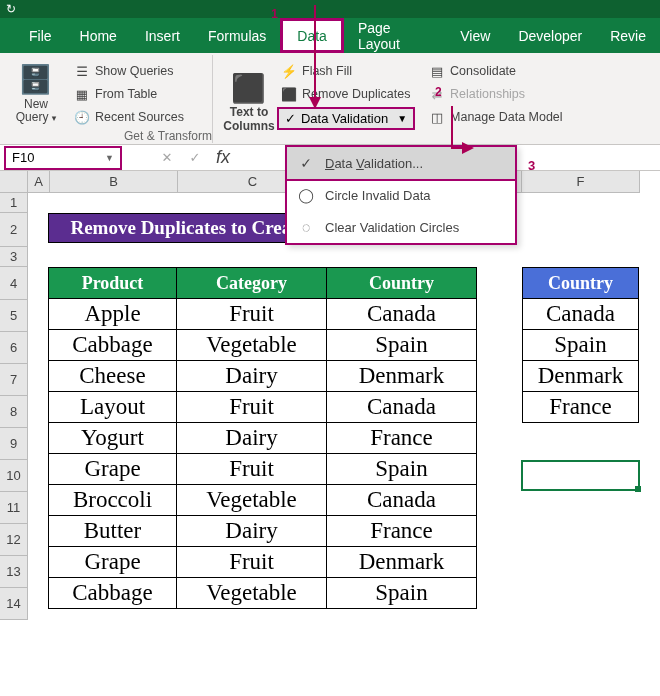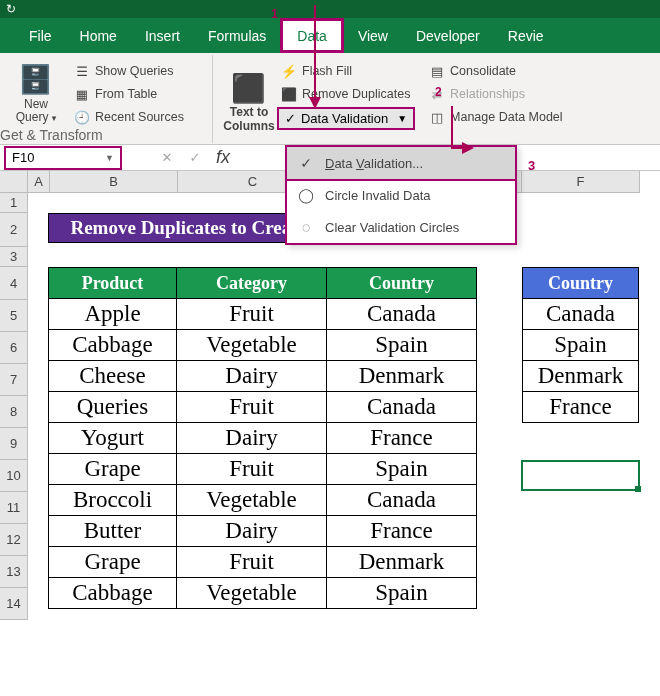--- a/index.html
+++ b/index.html
@@ -14,21 +14,21 @@
     .tab { color: #fff; font-size: 14px; padding: 0 14px; cursor: pointer; height: 100%; display: flex; align-items: center; }
     .tab.active { background: #fff; color: #107c41; position:relative;}
     .tab-num-1 { position:absolute; top:-11px; right:-8px; color:#aa0055; font-size:12px; font-weight:bold;}
     
     .active-box { border:3px solid #a5006b; }
     
     
     .ribbon { background: #f3f2f1; height: 92px; display:flex; border-bottom:1px solid #c8c6c4; position:relative;}
     .ribbon-group { padding:4px 8px 0 8px; position:relative;}
     .ribbon-sep { border-right:1px solid #d0cece; height:88px; margin:2px 0;}
-    .ribbon-label { position:absolute; bottom:1px; left:0; right:0; text-align:left; font-size:14px; color:#666;}
+    .ribbon-label { position:absolute; bottom:1px; left:0; right:0; text-align:right; font-size:12px; color:#666;padding-left:20px;}
     
     .rbtn { display:flex; align-items:center; font-size:12.5px; color:#444; padding:2px 4px; gap:5px; cursor:pointer; white-space:nowrap;}
     .rbtn .ico { width:16px; height:16px; display:inline-flex; align-items:center; justify-content:center; font-size:13px;}
     .disabled { color:#a6a6a6; }
     
     .big-btn { display:flex; flex-direction:column; align-items:center; justify-content:center; width:56px; padding-top:4px; cursor:pointer; font-size:12px; color:#444; text-align:center; gap:2px;}
     .big-ico { width:32px; height:32px; display:flex; align-items:center; justify-content:center; font-size:28px;}
     
     
     .dv-btn { display:flex; align-items:center; background:#e6e6e6; padding:2px 6px; border:2.5px solid #a5006b; gap:5px; font-size:13px; cursor:pointer;}
@@ -80,20 +80,21 @@
 
 <div class="tab-strip">
   <div class="tab">File</div>
   <div class="tab">Home</div>
   <div class="tab">Insert</div>
   <div class="tab">Formulas</div>
   <div class="tab active active-box" style="position:relative;">
     <span>Data</span>
     <span class="tab-num-1" style="top:-14px; left:-12px;">1</span>
   </div>
+  <div class="tab">Page Layout</div>
   <div class="tab">View</div>
   <div class="tab">Developer</div>
   <div class="tab">Revie</div>
 </div>
 
 <div class="ribbon">
   <div class="ribbon-group" style="width:212px;">
     <div style="display:flex; gap:6px;">
       <div class="big-btn">
         <div class="big-ico">🗄️</div>
@@ -242,21 +243,21 @@
             <td>Cabbage</td>
             <td>Vegetable</td>
             <td>Spain</td>
           </tr>
       <tr>
             <td>Cheese</td>
             <td>Dairy</td>
             <td>Denmark</td>
           </tr>
       <tr>
-            <td>Queries</td>
+            <td>Layout</td>
             <td>Fruit</td>
             <td>Canada</td>
           </tr>
       <tr>
             <td>Yogurt</td>
             <td>Dairy</td>
             <td>France</td>
           </tr>
       <tr>
             <td>Grape</td>

